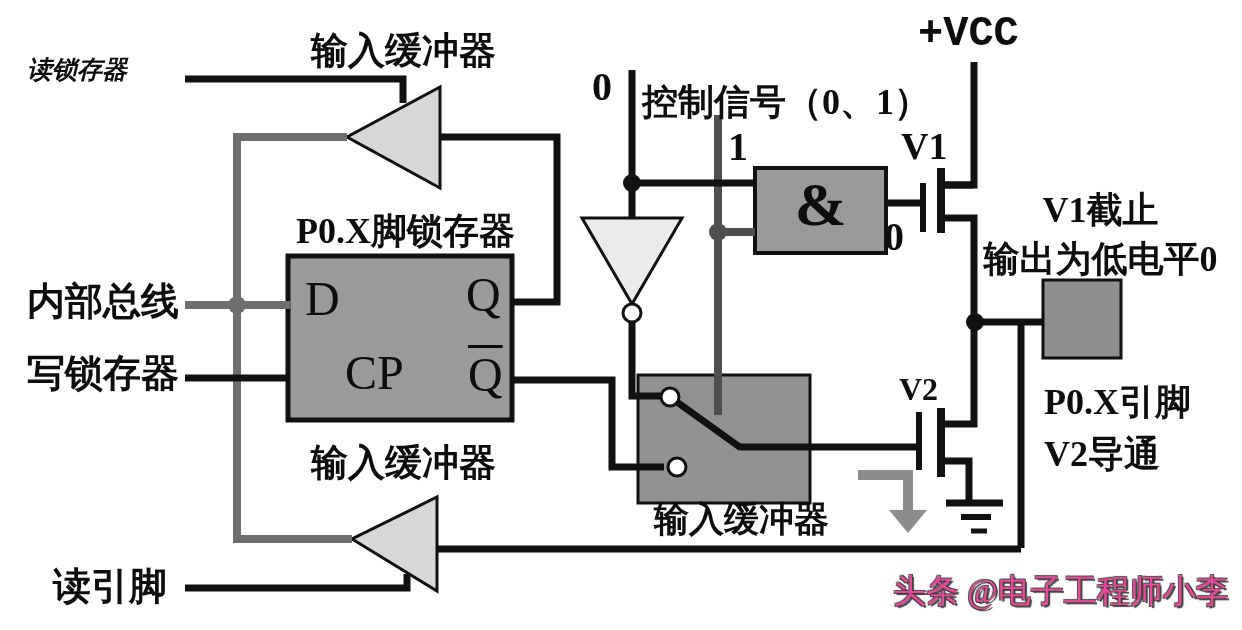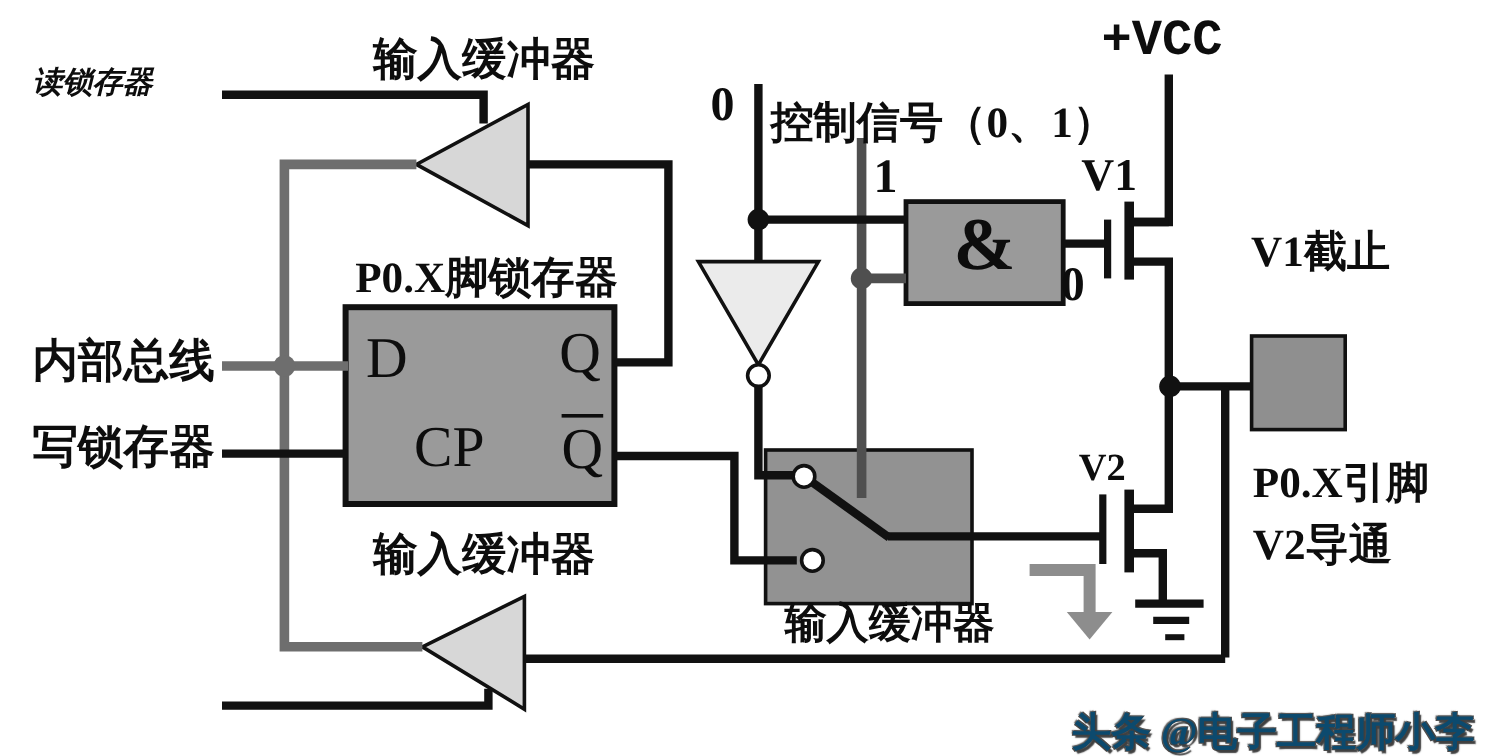--- a/index.html
+++ b/index.html
@@ -9,23 +9,22 @@
   }
   .stage svg{position:absolute;left:0;top:0;}
   .lbl{
     position:absolute;color:#0d0d0d;font-weight:bold;white-space:nowrap;
     line-height:1.05;letter-spacing:0px;
   }
   .latin{font-weight:normal;}
   .center{text-align:center;}
   .overline{text-decoration:overline;text-decoration-thickness:3px;}
   .watermark{
-    color:#0c4a6e;font-weight:bold;
+    color:#ec4899;font-weight:normal;
     text-shadow:2px 2px 1px #3f3f3f,-1px -1px 1px #5a5a5a,1px -1px 0 #4a4a4a,-1px 1px 0 #4a4a4a;
-    margin-top:20px;
   }
 </style>
 </head>
 <body>
 
 <div class="stage">
 
   <svg width="1242" height="630" viewBox="0 0 1242 630">
 
     <rect x="288" y="256" width="224" height="164" fill="#9a9a9a" stroke="#111" stroke-width="5"></rect>
@@ -110,25 +109,27 @@
   <div class="lbl latin" style="left:466px;top:270px;font-size:48px;">Q</div>
   <div class="lbl latin overline" style="left:468px;top:350px;font-size:48px;">Q</div>
 
   <div class="lbl center" style="left:755px;top:172px;width:131px;font-size:62px;">&amp;</div>
   <div class="lbl" style="left:884px;top:216px;font-size:40px;">0</div>
   <div class="lbl" style="left:901px;top:127px;font-size:38px;">V1</div>
   <div class="lbl" style="left:918px;top:12px;font-size:42px;font-family:Liberation Mono, monospace;">+VCC</div>
 
   <div class="lbl center" style="left:978px;top:186px;width:245px;font-size:36px;line-height:1.35;">
     <div>V1截止</div>
+    <div>输出为低电平0</div>
   </div>
 
   <div class="lbl" style="left:1044px;top:376px;font-size:36px;line-height:1.45;">
     <div>P0.X引脚</div>
     <div>V2导通</div>
   </div>
 
   <div class="lbl" style="left:899px;top:373px;font-size:32px;">V2</div>
   <div class="lbl" style="left:654px;top:502px;font-size:35px;">输入缓冲器</div>
   <div class="lbl" style="left:311px;top:444px;font-size:37px;">输入缓冲器</div>
+  <div class="lbl" style="left:53px;top:567px;font-size:38px;">读引脚</div>
   <div class="lbl watermark" style="left:893px;top:574px;font-size:33px;">头条 @电子工程师小李</div>
 
 </div>
 
 </body></html>

